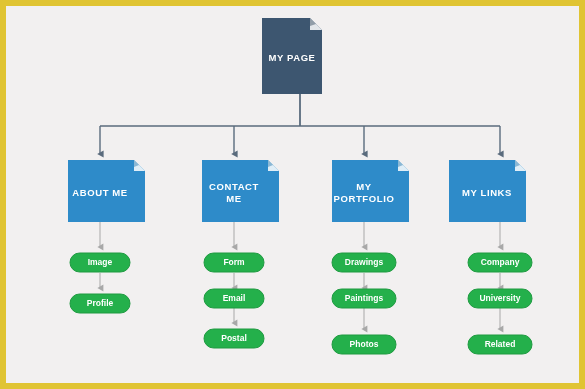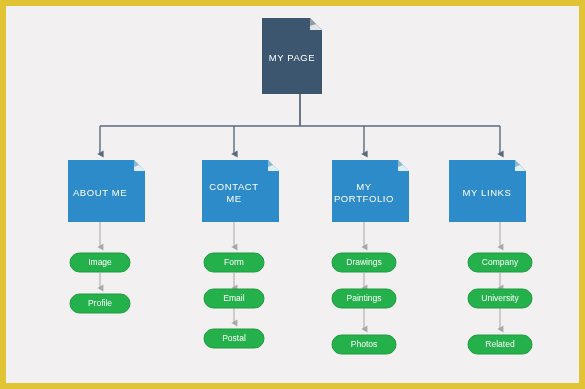--- a/index.html
+++ b/index.html
@@ -9,20 +9,21 @@
   }
   #canvas {
     position: relative;
     width: 585px;
     height: 389px;
     box-sizing: border-box;
     background: #f2f0f0;
     border: 6px solid #e0c433;
     overflow: hidden;
     font-family: "Liberation Sans", sans-serif;
+    font-weight: bold;
   }
   #diagram-svg {
     position: absolute;
     left: 0;
     top: 0;
     width: 573px;
     height: 377px;
   }
   .node-label {
     fill: #ffffff;

